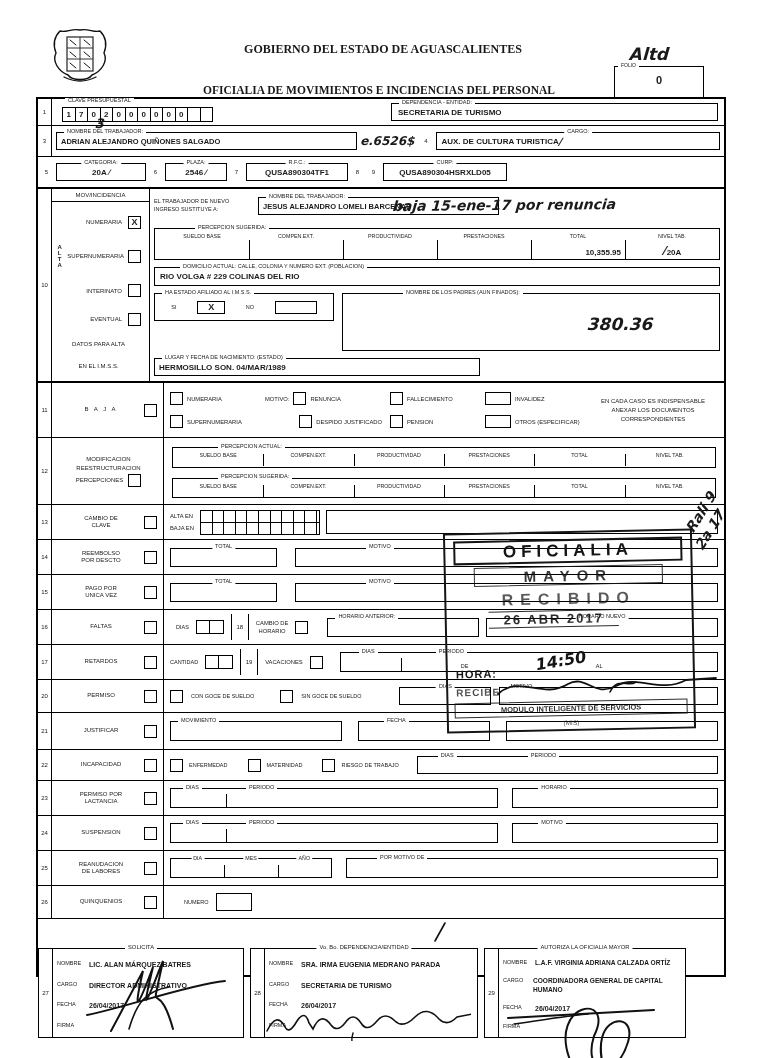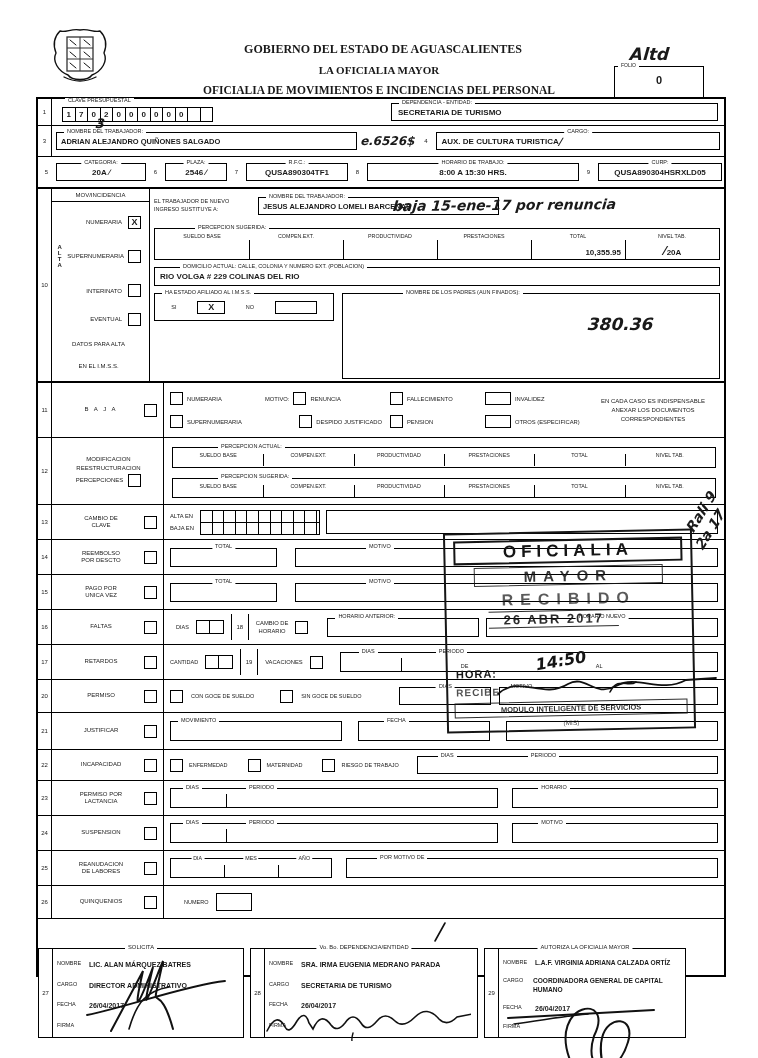--- a/index.html
+++ b/index.html
@@ -45,21 +45,20 @@
     <path d="M30,3 C38,1 44,6 50,4 C56,10 57,18 54,26 C58,34 52,44 42,48 C38,54 22,54 18,48 C8,44 2,34 6,26 C3,18 4,10 10,4 C16,6 22,1 30,3 Z" stroke="#333" stroke-width="1.4" fill="#f2f2f2"></path>
     <rect x="17" y="10" width="26" height="34" fill="none" stroke="#333" stroke-width="1.3"></rect>
     <line x1="17" y1="21" x2="43" y2="21" stroke="#333"></line>
       <line x1="17" y1="32" x2="43" y2="32" stroke="#333"></line>
     <line x1="30" y1="10" x2="30" y2="44" stroke="#333"></line>
     <path d="M20,13 l6,5 M34,13 l6,5 M20,25 l6,5 M34,25 l6,5 M20,36 l6,5 M34,36 l6,5" stroke="#333" stroke-width="1"></path>
     <path d="M14,50 q16,8 32,0" stroke="#333" stroke-width="1.3" fill="none"></path>
   </svg>
 
   <div class="abs" style="left:0;right:0;top:42px;text-align:center;font-weight:bold;font-size:12px;font-family:'Liberation Serif',serif;margin-left:8px;">GOBIERNO DEL ESTADO DE AGUASCALIENTES</div>
-  <div class="abs" style="left:0;right:0;top:64px;text-align:center;font-weight:bold;font-size:11px;font-family:'Liberation Serif',serif;">LA OFICIALIA MAYOR</div>
   <div class="abs" style="left:0;right:0;top:84px;text-align:center;font-weight:bold;font-size:11.5px;font-family:'Liberation Serif',serif;">OFICIALIA DE MOVIMIENTOS E INCIDENCIAS DEL PERSONAL</div>
 
   <div class="abs hw" style="left:630px;top:44px;font-size:17px;">Altd</div>
 
   <div class="abs box" style="left:614px;top:66px;width:88px;height:30px;border-width:1.6px;">
     <span class="lg" style="left:3px;font-size:5px;">FOLIO</span>
     <div style="text-align:center;font-weight:bold;font-size:11px;margin-top:7px;">0</div>
   </div>
 
   <div class="form">
@@ -120,24 +119,20 @@
         <div class="box" style="width:60px;height:15px;display:flex;align-items:center;justify-content:center;">
           <span class="lg lgc">PLAZA:</span>
           <span class="val">2546 ∕</span>
         </div>
         <span class="rn" style="border:none;width:11px;">7</span>
         <div class="box" style="width:100px;height:15px;display:flex;align-items:center;justify-content:center;">
           <span class="lg lgc">R.F.C.:</span>
           <span class="val">QUSA890304TF1</span>
         </div>
         <span class="rn" style="border:none;width:11px;">8</span>
-        <div class="box" style="flex:1;height:15px;display:flex;align-items:center;justify-content:center;">
-          <span class="lg lgc">HORARIO DE TRABAJO:</span>
-          <span class="val">8:00 A 15:30 HRS.</span>
-        </div>
         <span class="rn" style="border:none;width:11px;">9</span>
         <div class="box" style="width:122px;height:15px;display:flex;align-items:center;justify-content:center;">
           <span class="lg lgc">CURP:</span>
           <span class="val">QUSA890304HSRXLD05</span>
         </div>
       </div>
     </div>
 
     <div class="frow" style="height:192px;">
       <div class="rn">10</div>
@@ -220,20 +215,24 @@
                 </span>
               <span class="tick">NO</span>
               <span class="cb" style="width:40px;"></span>
             </div>
           </div>
           <div class="box" style="flex:1;padding:6px 5px 4px;display:flex;flex-direction:column;gap:7px;">
             <span class="lg" style="left:60px;">NOMBRE DE LOS PADRES (AUN FINADOS):</span>
           </div>
         </div>
 
+        <div class="box" style="height:16px;width:320px;margin:4px 0 3px;display:flex;align-items:center;padding-left:4px;">
+          <span class="lg">LUGAR Y FECHA DE NACIMIENTO: (ESTADO)</span>
+          <span class="val">HERMOSILLO SON. 04/MAR/1989</span>
+        </div>
       </div>
       <div class="abs hw" style="left:355px;top:8px;font-size:14px;white-space:nowrap;z-index:4;transform:rotate(-0.5deg) skewX(-6deg);">baja  15-ene-17  por renuncia</div>
       <div class="abs hw" style="left:550px;top:125px;font-size:17px;z-index:4;">380.36</div>
     </div>
 
     <div class="frow" style="height:54px;border-top:1px solid #000;">
       <div class="rn">11</div>
       <div class="rlab">
           <span class="txt" style="letter-spacing:2px;">B A J A</span>
           <span class="cb"></span>

